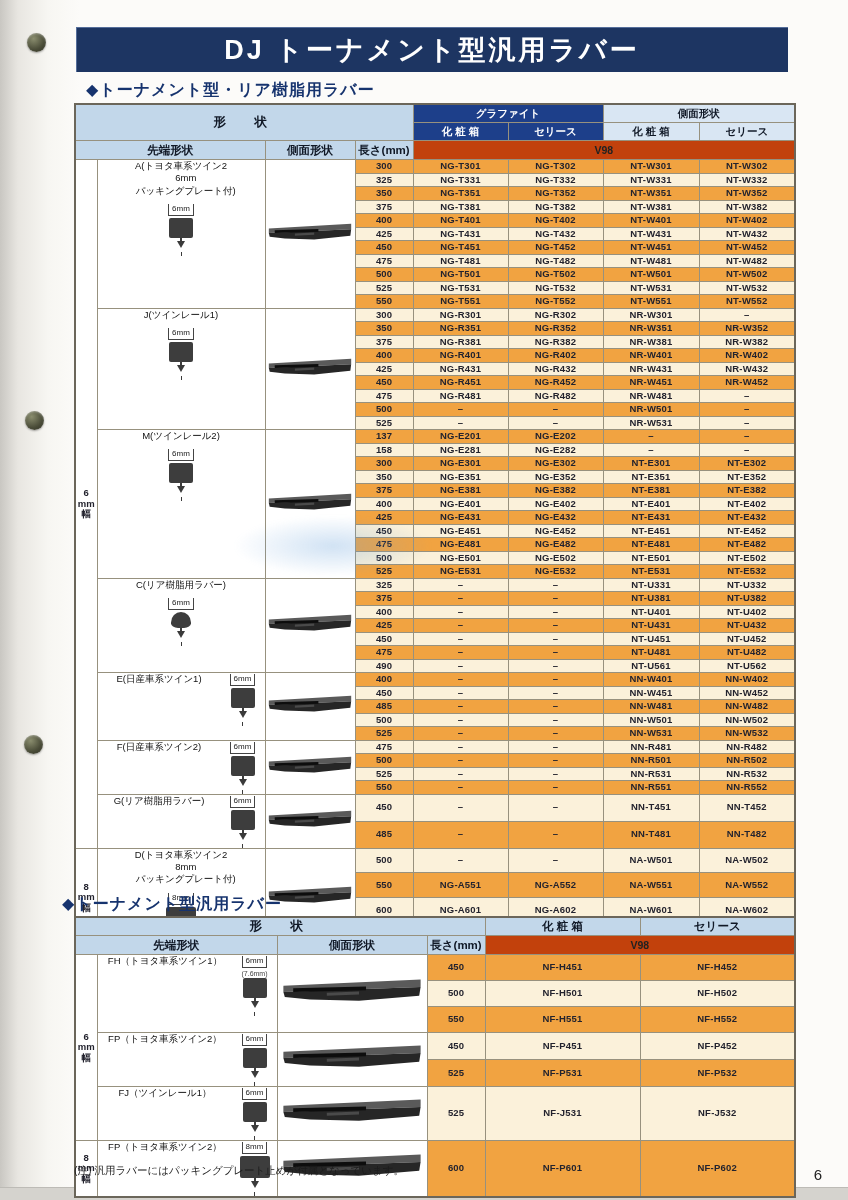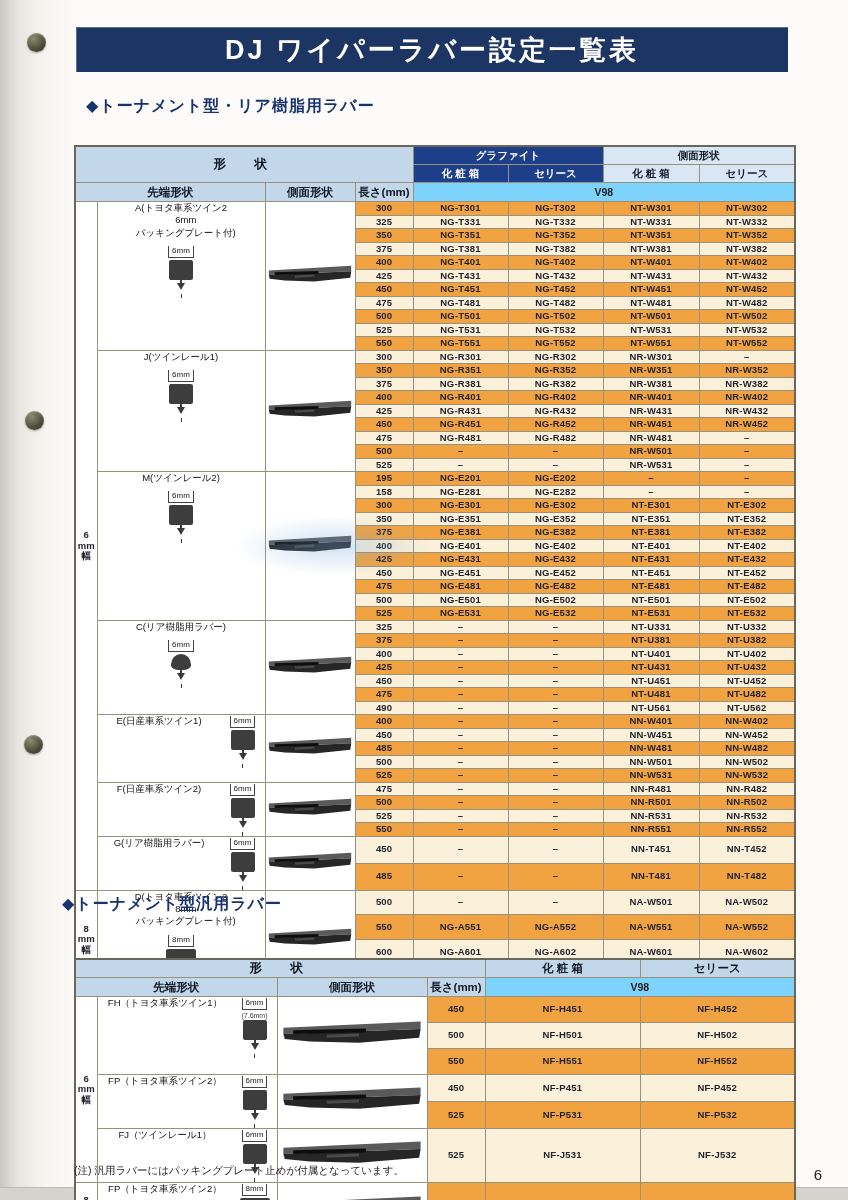--- a/index.html
+++ b/index.html
@@ -11,32 +11,32 @@
   .hole{position:absolute;width:19px;height:19px;border-radius:50%;
     background:radial-gradient(circle at 35% 30%,#8a8d6e,#4a4c38 60%,#2e2f22);
     box-shadow:inset 0 1px 2px rgba(255,255,255,.35),0 1px 2px rgba(0,0,0,.35);}
   #hole1{left:27px;top:33px;} #hole2{left:25px;top:411px;} #hole3{left:24px;top:735px;}
 
   .title-banner{position:absolute;left:76px;top:27px;width:712px;height:45px;
     background:var(--navy-banner,#1d3562);color:#fff;display:flex;align-items:center;justify-content:center;
     font-size:27px;font-weight:bold;letter-spacing:3px;
     box-shadow:inset 1px 1px 0 rgba(140,165,210,.5);}
   .sec-head{position:absolute;font-weight:bold;color:#16336e;font-size:16px;letter-spacing:1px;}
-  #sec1{left:86px;top:96px;} #sec2{left:62px;top:894px;}
+  #sec1{left:86px;top:80px;} #sec2{left:62px;top:894px;}
 
   table.t{border-collapse:collapse;table-layout:fixed;position:absolute;background:#fff;
-    border:2px solid #6b665a;margin-top:42px;}
+    border:2px solid #6b665a;}
   #table1{left:74px;top:103px;width:720px;}
   #table2{left:74px;top:916px;width:720px;}
   .t th,.t td{border:1px solid #97917e;padding:0;overflow:hidden;}
   .t th{font-weight:bold;text-align:center;}
   .h-blue{background:var(--header-blue,#c2d7ea);color:#101826;font-size:11.5px;height:17px;}
   .h-navy{background:var(--navy-header,#1d3f8a);color:#fff;font-size:10.5px;height:17px;}
   .h-lblue{background:var(--header-light-blue,#d9e6f3);color:#101826;font-size:10.5px;height:17px;}
-  .h-white{background:#7dd3fc;color:#222;font-size:10.5px;font-weight:normal;height:18px;}
+  .h-white{background:#c2410c;color:#222;font-size:10.5px;font-weight:normal;height:18px;}
   .shape-th{letter-spacing:8px;font-size:12.5px;}
 
   .t td{font-size:9.5px;text-align:center;color:#23232e;line-height:1.1;}
   .ro{background:var(--row-orange,#f1a341);}
   .rc{background:var(--row-cream,#fbf1da);}
   .code{font-weight:bold;letter-spacing:.2px;color:#2a2a36;}
   .len{font-weight:bold;color:#33333d;}
   .bandcell{background:#fff;vertical-align:middle;text-align:center;font-size:9px;
     line-height:1.2;font-weight:bold;color:#222;}
   .tipcell{background:#fff;vertical-align:top;text-align:left;padding:2px 3px;}
@@ -66,21 +66,21 @@
 </style>
 </head>
 <body>
 
 <div class="sheet"></div>
 <div class="bottom-strip"></div>
 <div class="hole" id="hole1"></div>
 <div class="hole" id="hole2"></div>
 <div class="hole" id="hole3"></div>
 
-<div class="title-banner">DJ ワイパーラバー設定一覧表</div>
+<div class="title-banner">DJ トーナメント型汎用ラバー</div>
 
 <div class="sec-head" id="sec1">◆トーナメント型・リア樹脂用ラバー</div>
 
 <table class="t" id="table1">
   <colgroup>
     <col style="width:22px">
       <col style="width:168px">
       <col style="width:90px">
       <col style="width:58px">
     <col style="width:95px">
@@ -305,21 +305,21 @@
               <div class="pin-tip"></div>
             </div>
           </div>
         </td>
         <td class="sidecell" rowspan="11"><svg width="84" height="22" viewBox="0 0 100 24" preserveAspectRatio="none">
             <polygon points="1,7 99,2 99,8 1,12" fill="#5a5a5a"></polygon>
             <polygon points="1,12 99,8 98,15 55,19 20,18 2,16" fill="#262626"></polygon>
             <polygon points="8,9 60,7.5 60,10.5 8,12" fill="#0d0d0d"></polygon>
             <polygon points="32,12.5 55,11.5 55,14 32,15" fill="#4a4a4a"></polygon>
           </svg></td>
-        <td class="ro len">195</td>
+        <td class="ro len">137</td>
         <td class="ro code">NG-E201</td>
         <td class="ro code">NG-E202</td>
         <td class="ro code">–</td>
         <td class="ro code">–</td>
       </tr>
       <tr style="height: 13.5px;">
         <td class="rc len">158</td>
         <td class="rc code">NG-E281</td>
         <td class="rc code">NG-E282</td>
         <td class="rc code">–</td>

